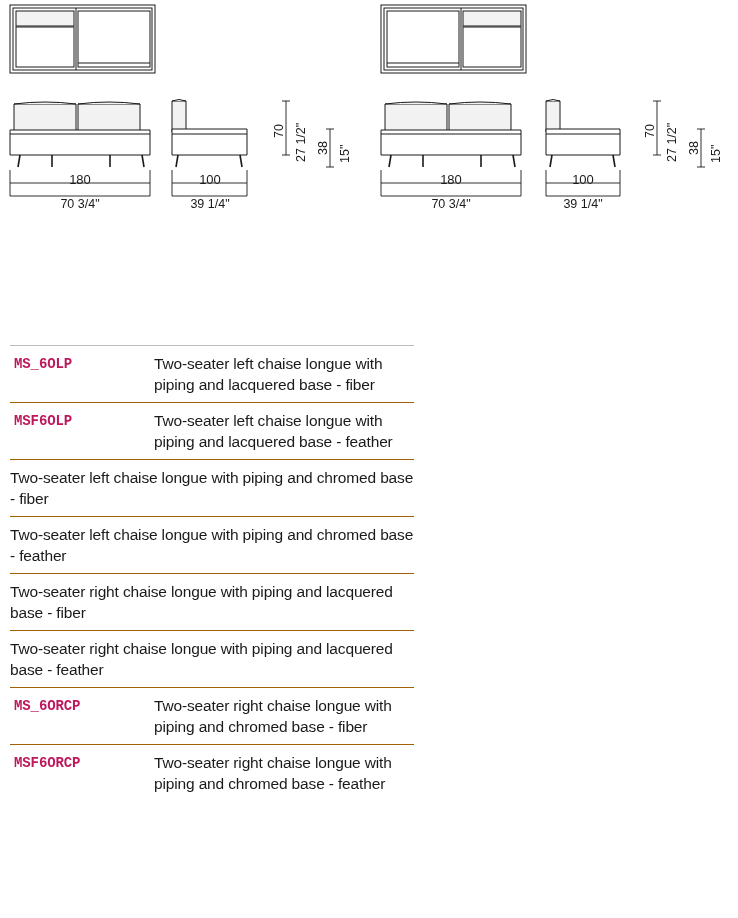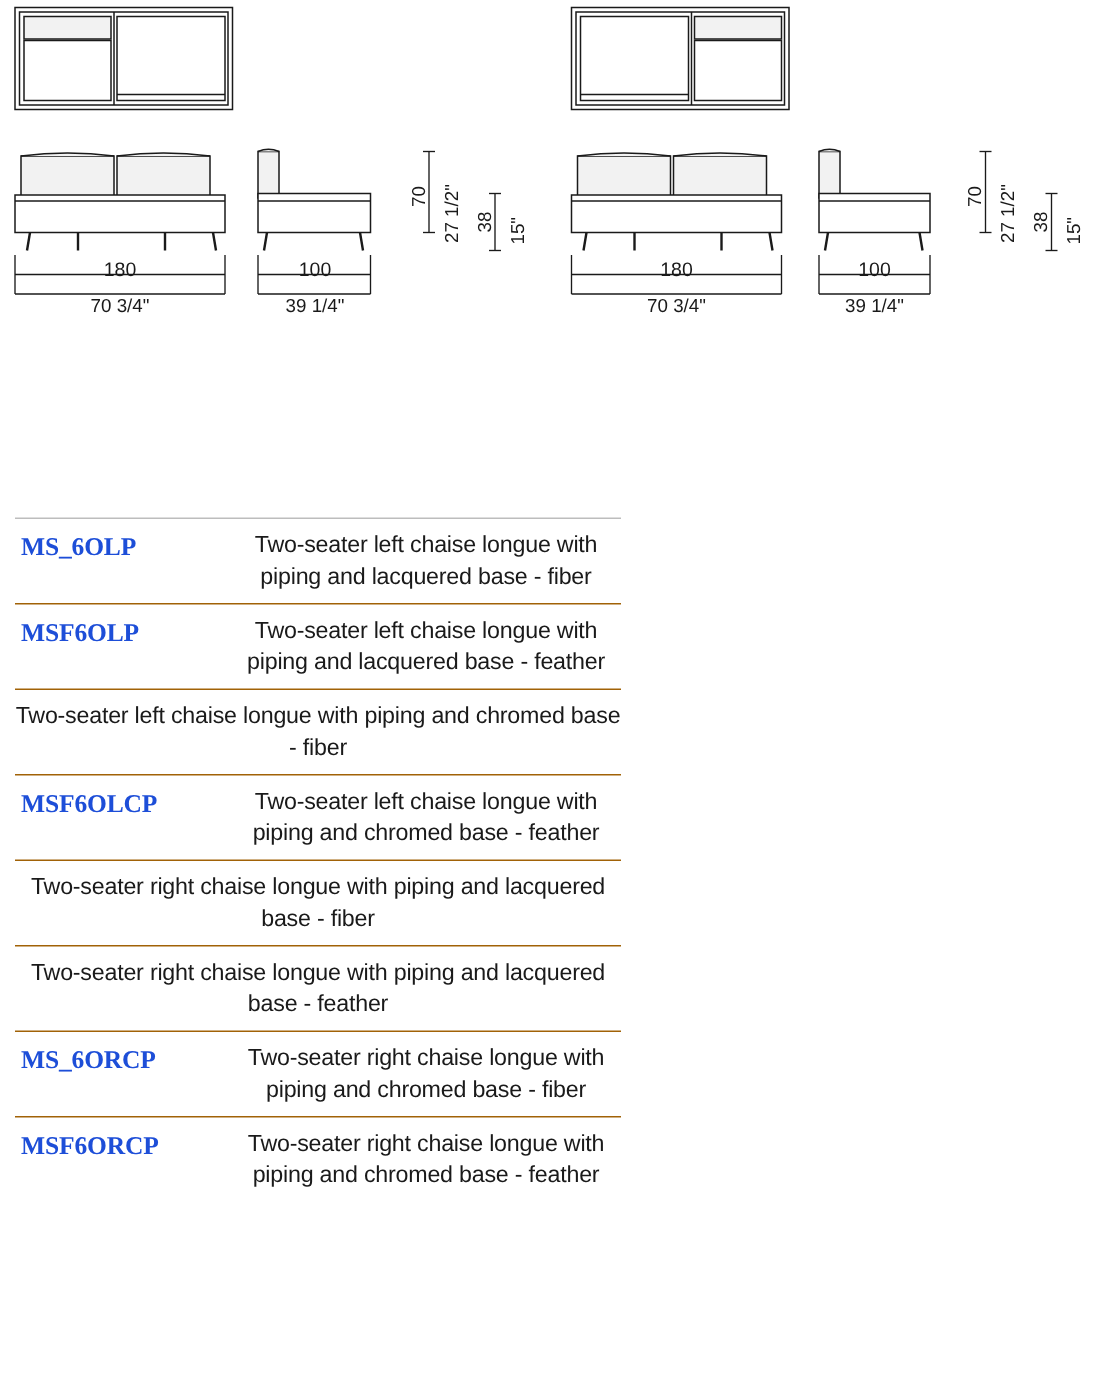--- a/index.html
+++ b/index.html
@@ -57,36 +57,35 @@
     align-items: flex-start;
     border-top: 1px solid #a16207;
     padding: 8px 0 7px 0;
   }
   .prod-row:first-child {
     border-top: 1px solid #bdbdbd;
   }
   .prod-code {
     width: 144px;
     flex: 0 0 144px;
-    font-family: Liberation Serif, serif;
-    font-size: 17px;
+    font-family: Liberation Mono, monospace;
+    font-size: 14px;
     font-weight: bold;
-    color: #1d4ed8;
+    color: #be185d;
     letter-spacing: -0.1px;
     line-height: 21px;
     padding-left: 4px;
   }
   .prod-desc {
     flex: 1 1 auto;
     font-family: "Liberation Sans", sans-serif;
     font-size: 15.5px;
     color: #1a1a1a;
     line-height: 20.5px;
     letter-spacing: -0.15px;
-    text-align: center;
   }
 </style>
 </head>
 <body>
 
 <div id="drawings">
 
   <svg width="738" height="230" viewBox="0 0 738 230" xmlns="http://www.w3.org/2000/svg">
     <g fill="none" stroke="#1a1a1a" stroke-width="1" stroke-linejoin="miter">
 
@@ -255,21 +254,20 @@
   <div class="prod-row">
     <div class="prod-code">MSF6OLP</div>
     <div class="prod-desc">Two-seater left chaise longue with piping and lacquered base - feather</div>
   </div>
 
   <div class="prod-row">
     <div class="prod-desc">Two-seater left chaise longue with piping and chromed base - fiber</div>
   </div>
 
   <div class="prod-row">
-    <div class="prod-code">MSF6OLCP</div>
     <div class="prod-desc">Two-seater left chaise longue with piping and chromed base - feather</div>
   </div>
 
   <div class="prod-row">
     <div class="prod-desc">Two-seater right chaise longue with piping and lacquered base - fiber</div>
   </div>
 
   <div class="prod-row">
     <div class="prod-desc">Two-seater right chaise longue with piping and lacquered base - feather</div>
   </div>

